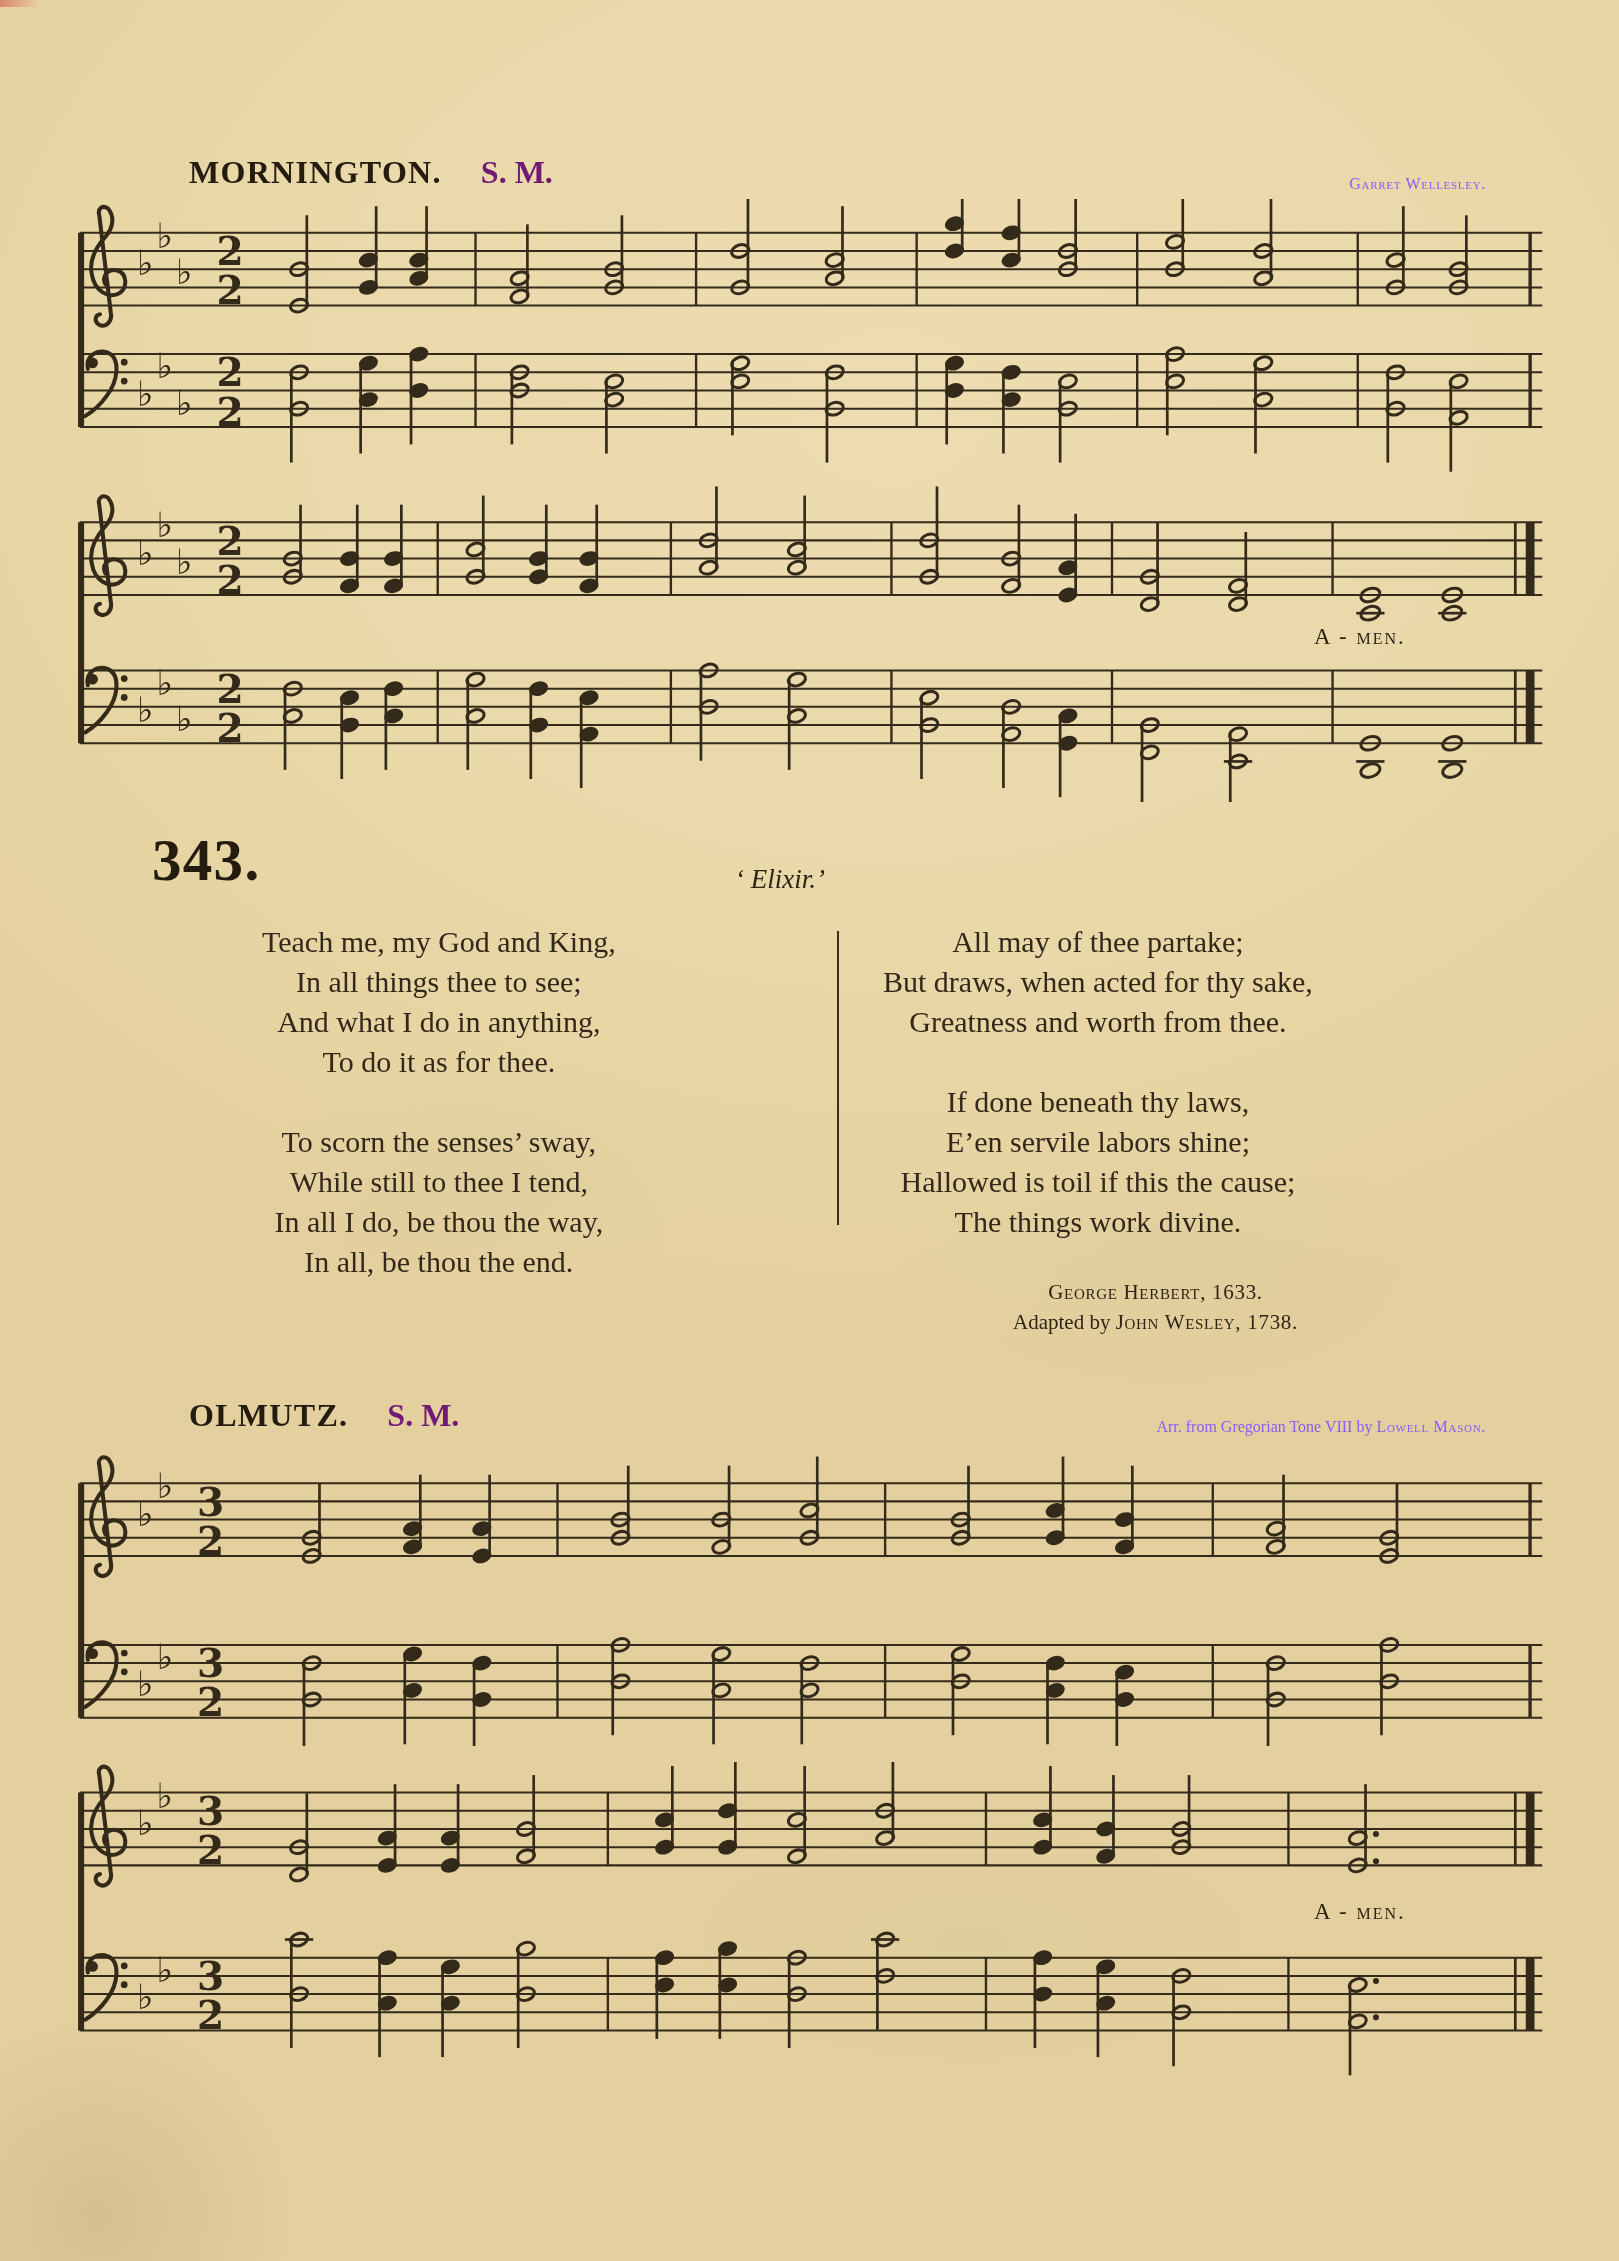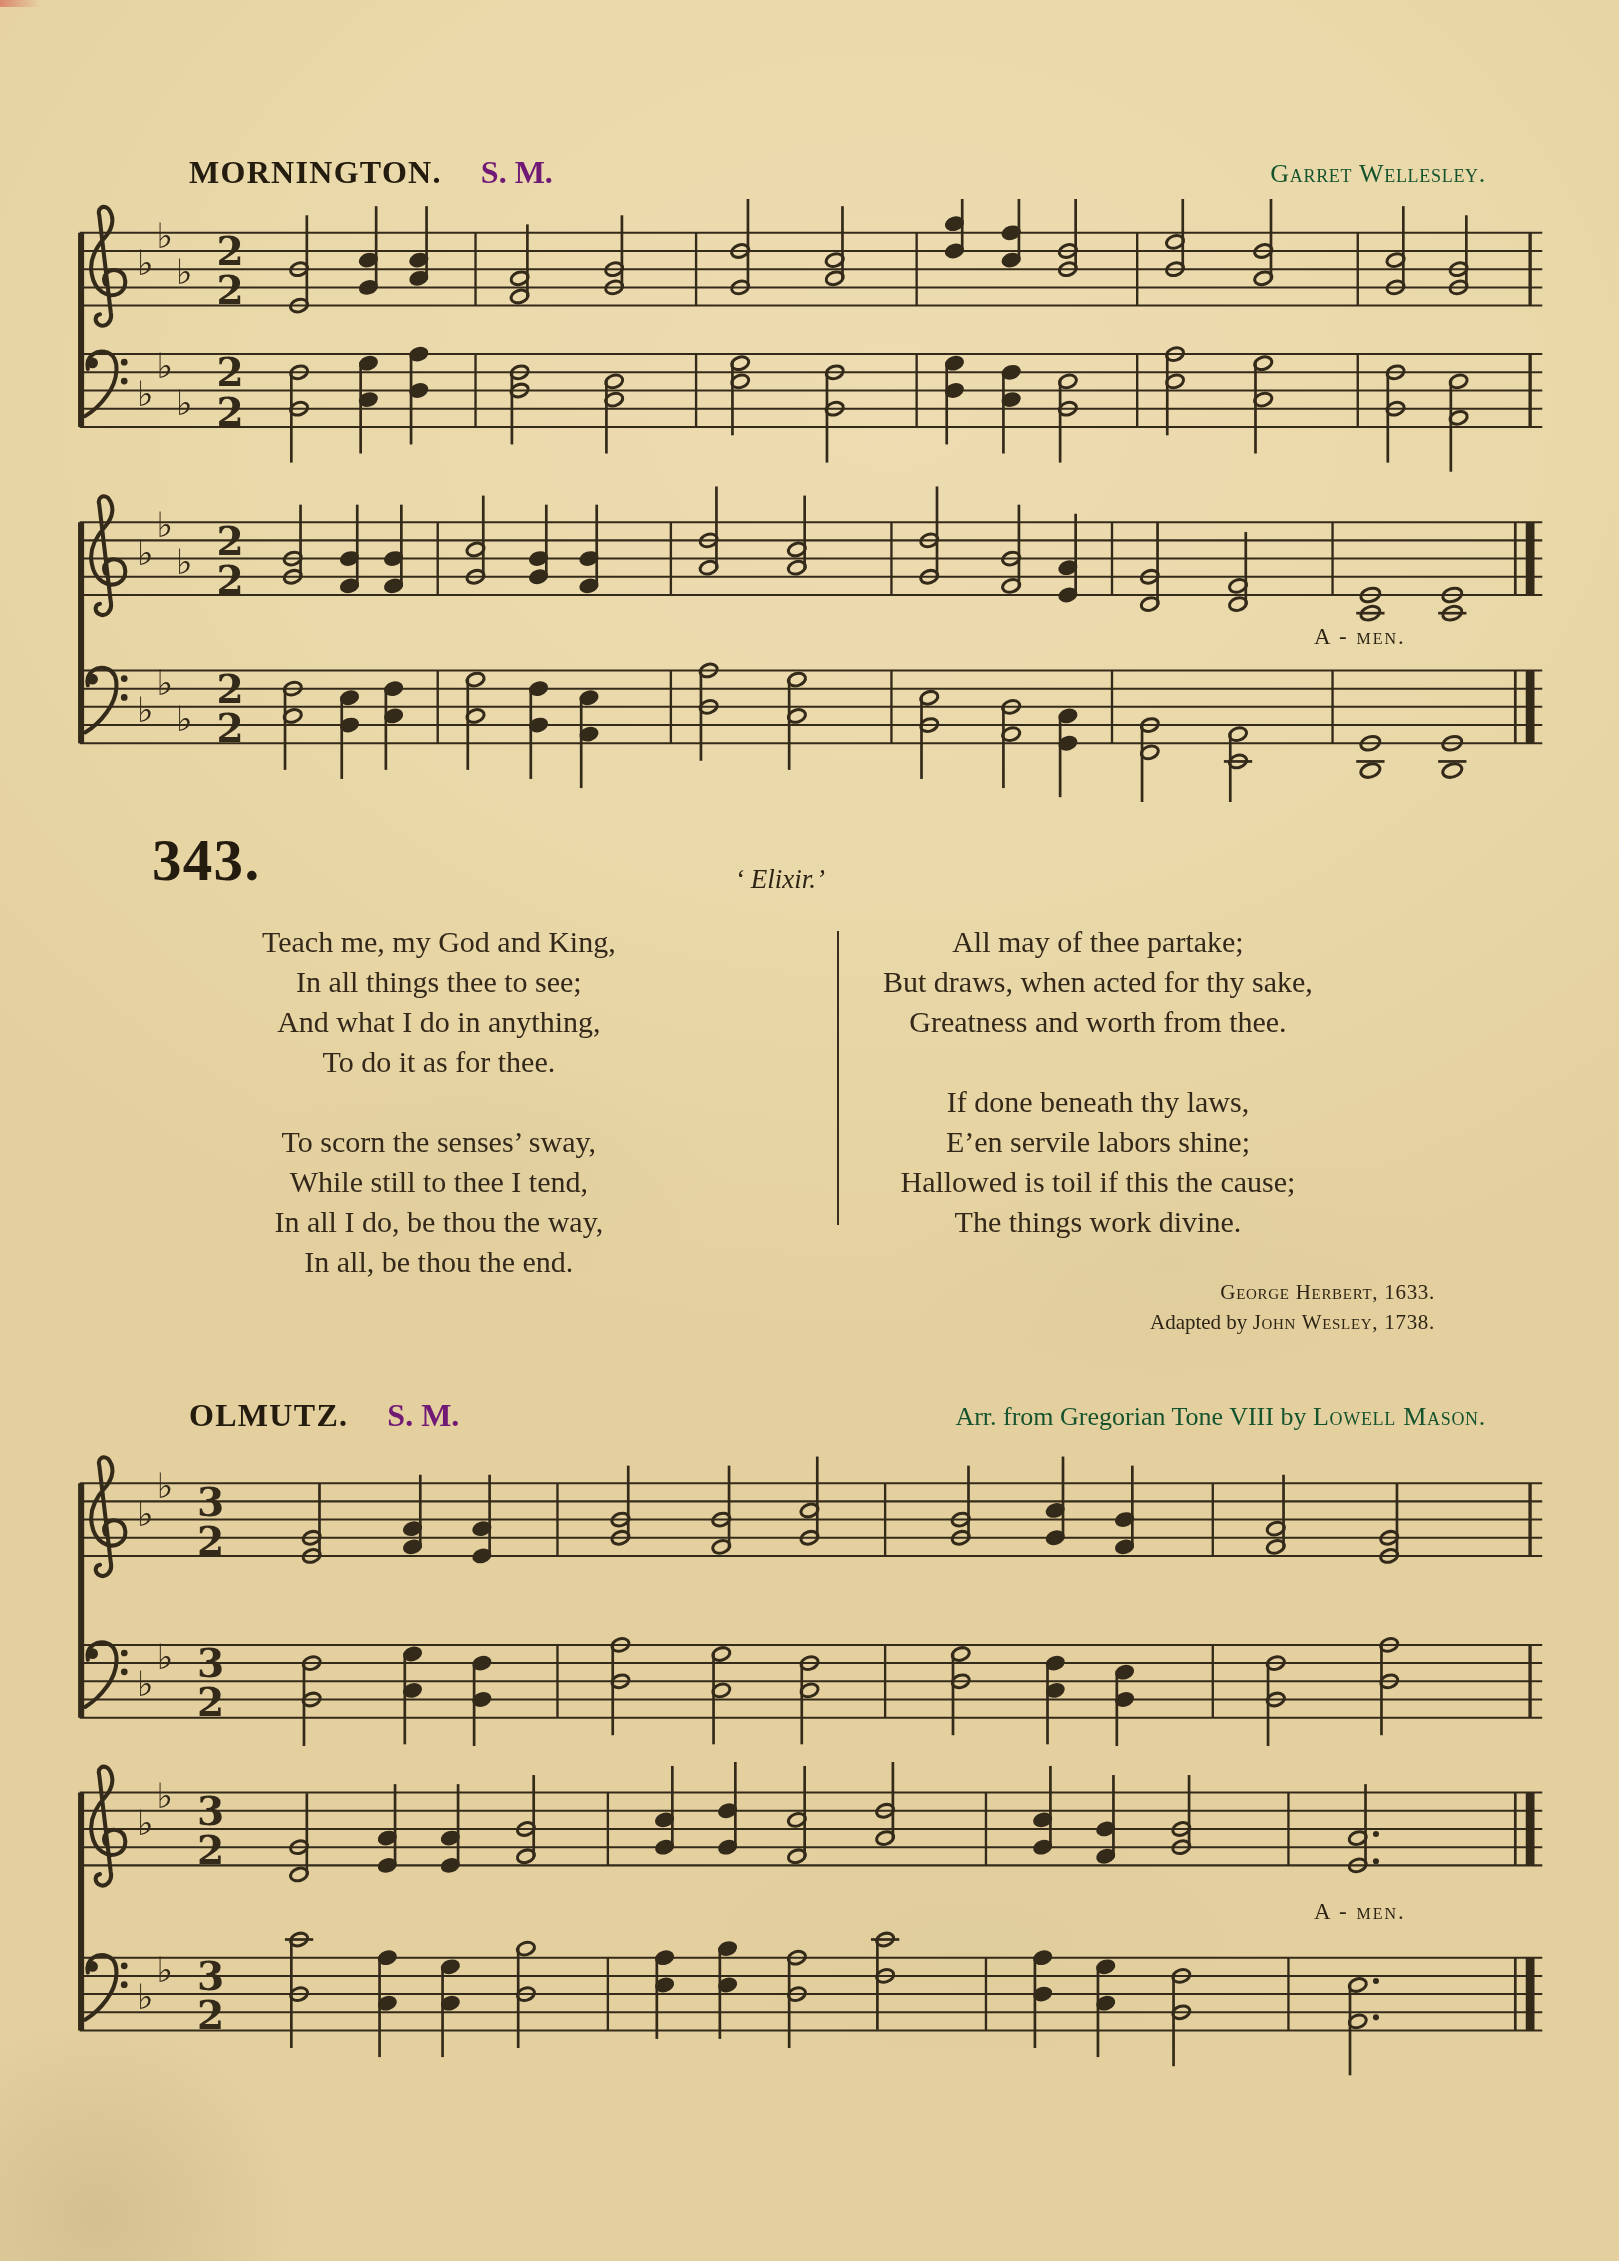--- a/index.html
+++ b/index.html
@@ -16,21 +16,21 @@
       radial-gradient(ellipse 404px 202px at 72% 56%, rgba(150,160,120,.06), transparent 70%),
       radial-gradient(ellipse 472px 202px at 60% 86%, rgba(150,160,120,.06), transparent 70%),
       radial-gradient(ellipse 283px 283px at 6% 98%, rgba(110,90,55,.14), transparent 70%);
   }
   .smudge{position:absolute;left:0;top:0;width:40px;height:6.7px;
     background:linear-gradient(90deg, rgba(214,110,92,.75), rgba(214,110,92,0));}
   .abs{position:absolute;}
   .tune-line{display:flex;align-items:baseline;}
   .tune-name{font-weight:bold;font-size:32px;letter-spacing:1.3px;color:#241c0f;}
   .meter{font-weight:bold;font-size:32px;margin-left:39px;color:#701a75;}
-  .credit{font-size:26px;color:#14532d;}
+  .credit{font-size:16px;color:#8b5cf6;margin-top:16px;}
   .sc{font-variant:small-caps;letter-spacing:0.7px;}
   .amen{font-size:23px;font-variant:small-caps;letter-spacing:2px;color:#2e2415;}
   .hymn-number{font-size:59px;font-weight:bold;color:#241c0f;letter-spacing:1.3px;}
   .hymn-title{font-size:27px;font-style:italic;color:#2e2415;}
   .verse{font-size:30px;line-height:40px;color:#33281a;white-space:nowrap;}
   .verse div{height:40px;text-align:center;}
   .stanza-gap{height:27px;}
   .divider{width:2px;background:#3a2f1e;}
   .attr{font-size:21px;color:#2e2415;text-align:right;line-height:30px;}
   svg{display:block;}
@@ -341,21 +341,21 @@
   <div>All may of thee partake;</div>
   <div>But draws, when acted for thy sake,</div>
   <div>Greatness and worth from thee.</div>
   <div class="stanza-gap"></div>
   <div>If done beneath thy laws,</div>
   <div>E’en servile labors shine;</div>
   <div>Hallowed is toil if this the cause;</div>
   <div>The things work divine.</div>
 </div>
 
-<div class="abs attr" style="left:876px;top:1277px;width:559px;">
+<div class="abs attr" style="left:876px;top:1277px;width:559px;text-align:center;">
   <div class="sc">George Herbert, 1633.</div>
   <div><span>Adapted by </span><span class="sc">John Wesley, 1738.</span></div>
 </div>
 
 <div class="abs tune-line" style="left:189px;top:1397px;">
   <span class="tune-name">OLMUTZ.</span>
   <span class="meter">S. M.</span>
 </div>
 <div class="abs credit" style="left:741px;top:1402px;width:745px;text-align:right;"><span>Arr. from Gregorian Tone VIII by </span><span class="sc">Lowell Mason.</span></div>
 

